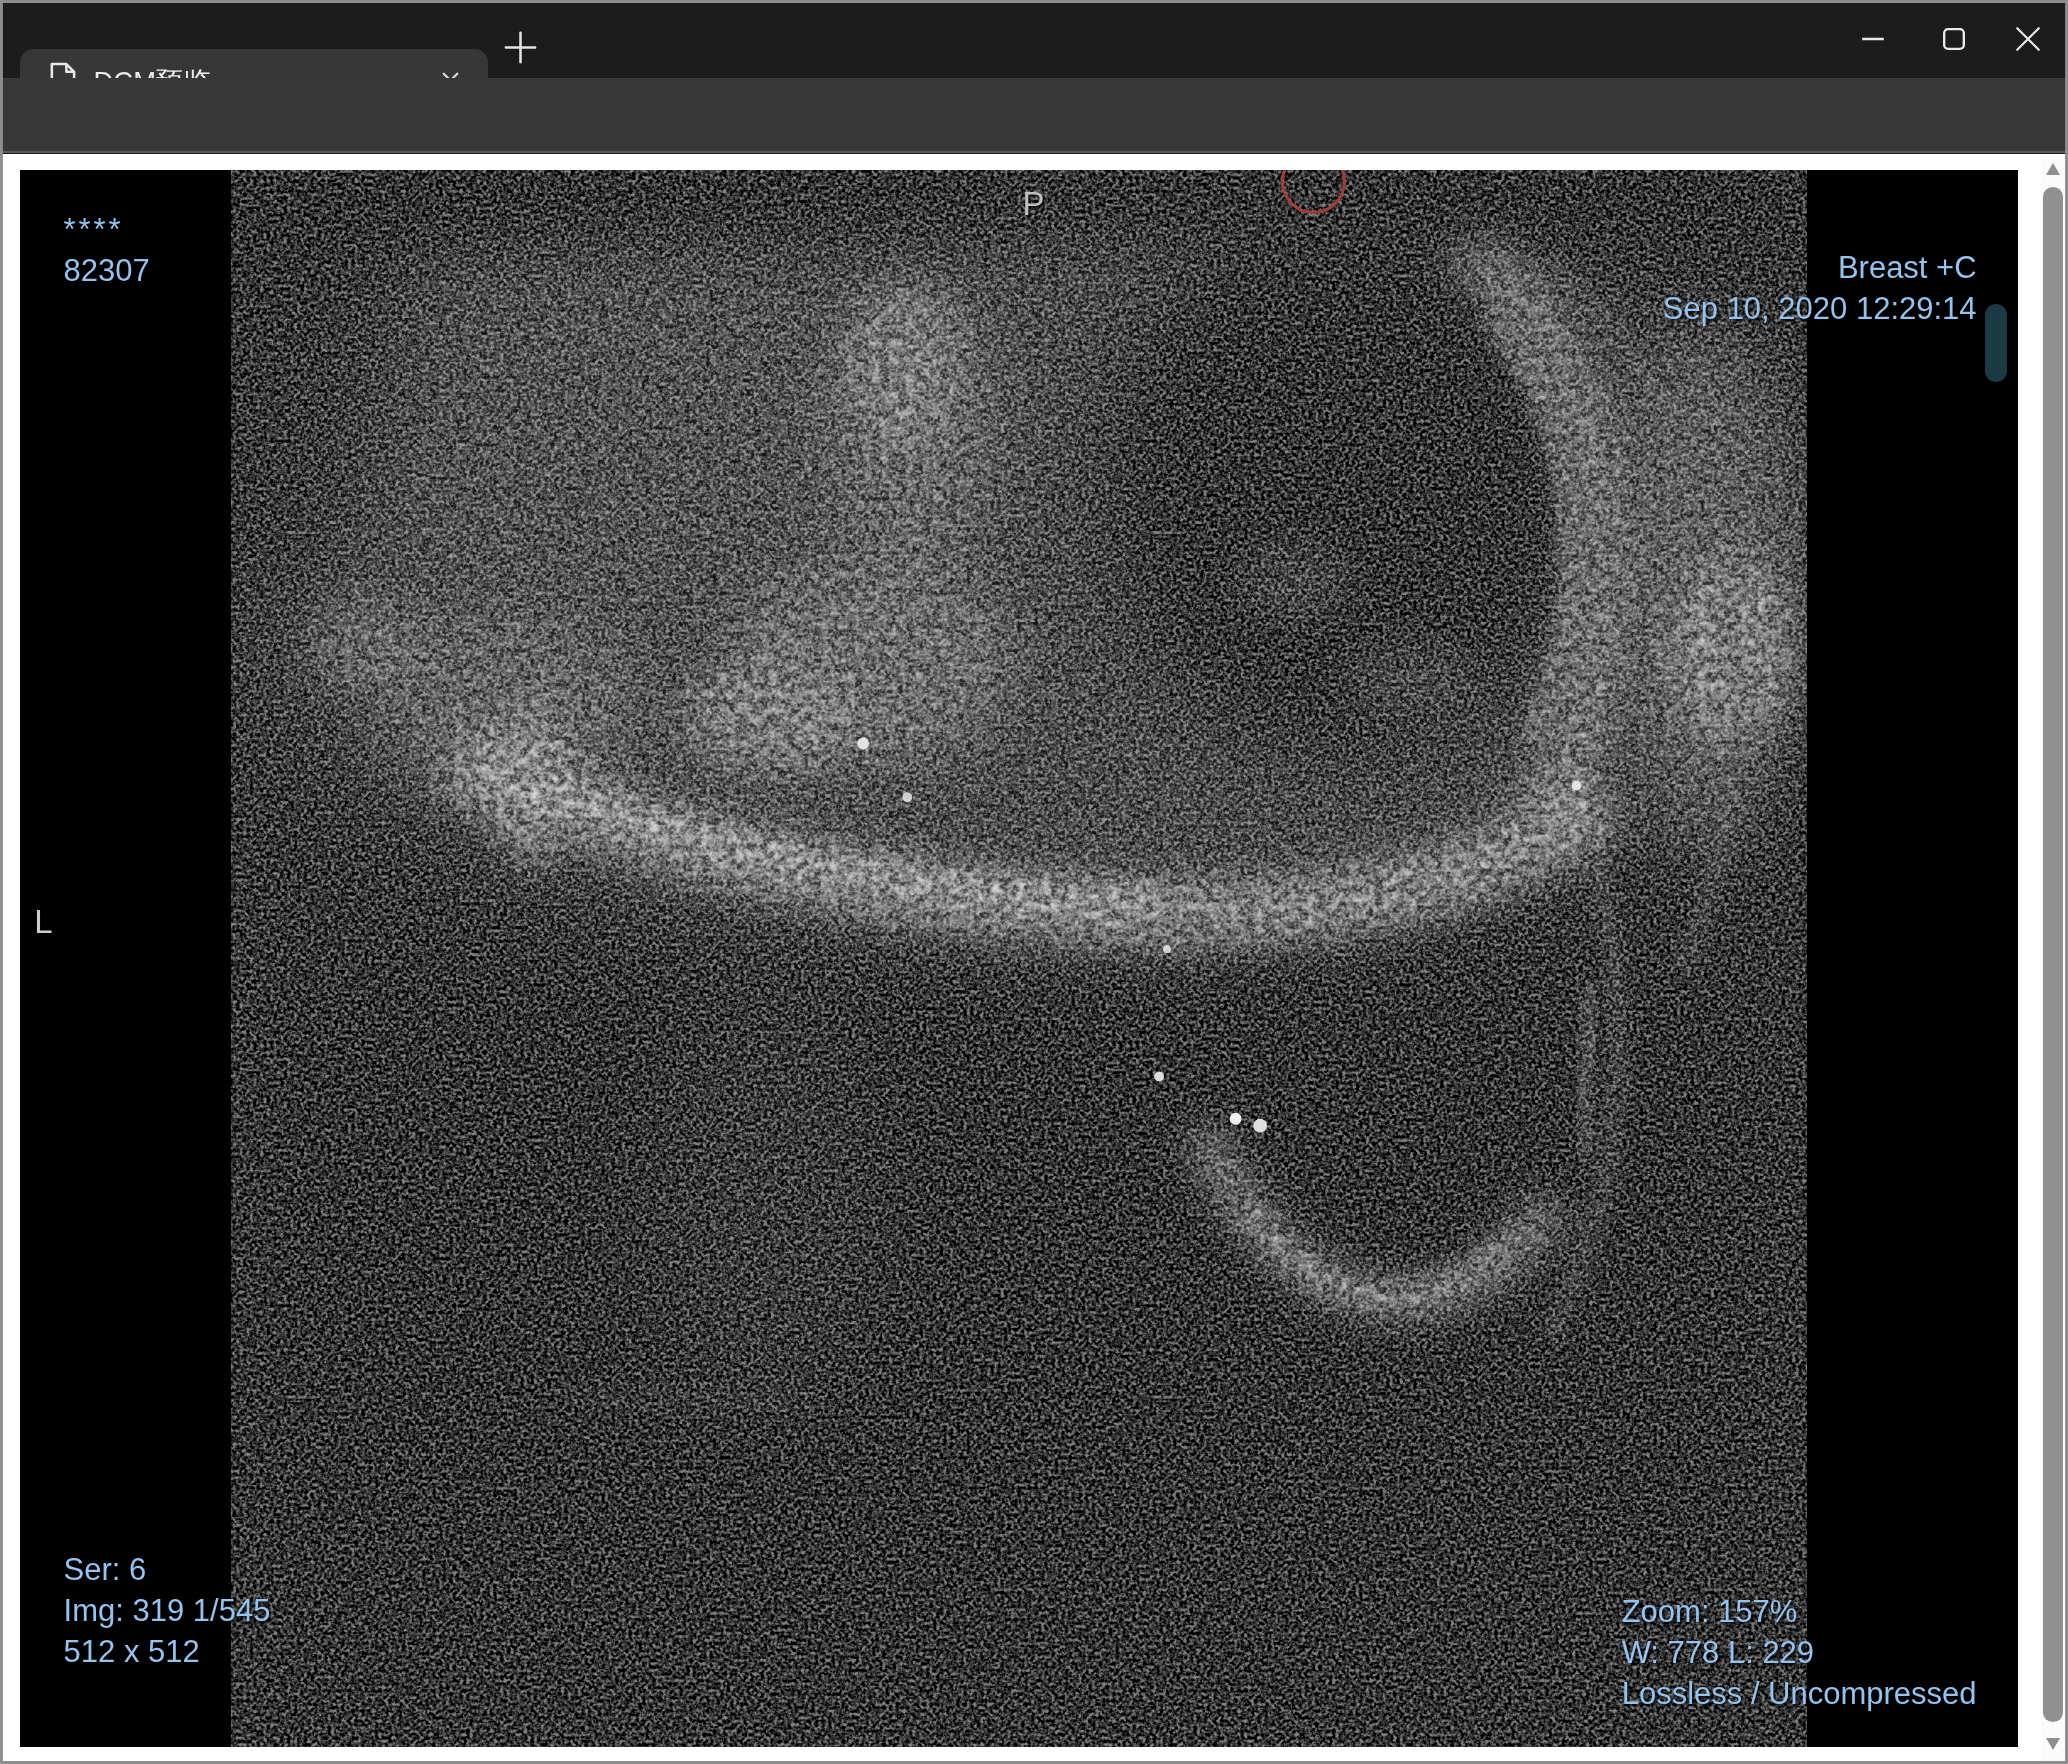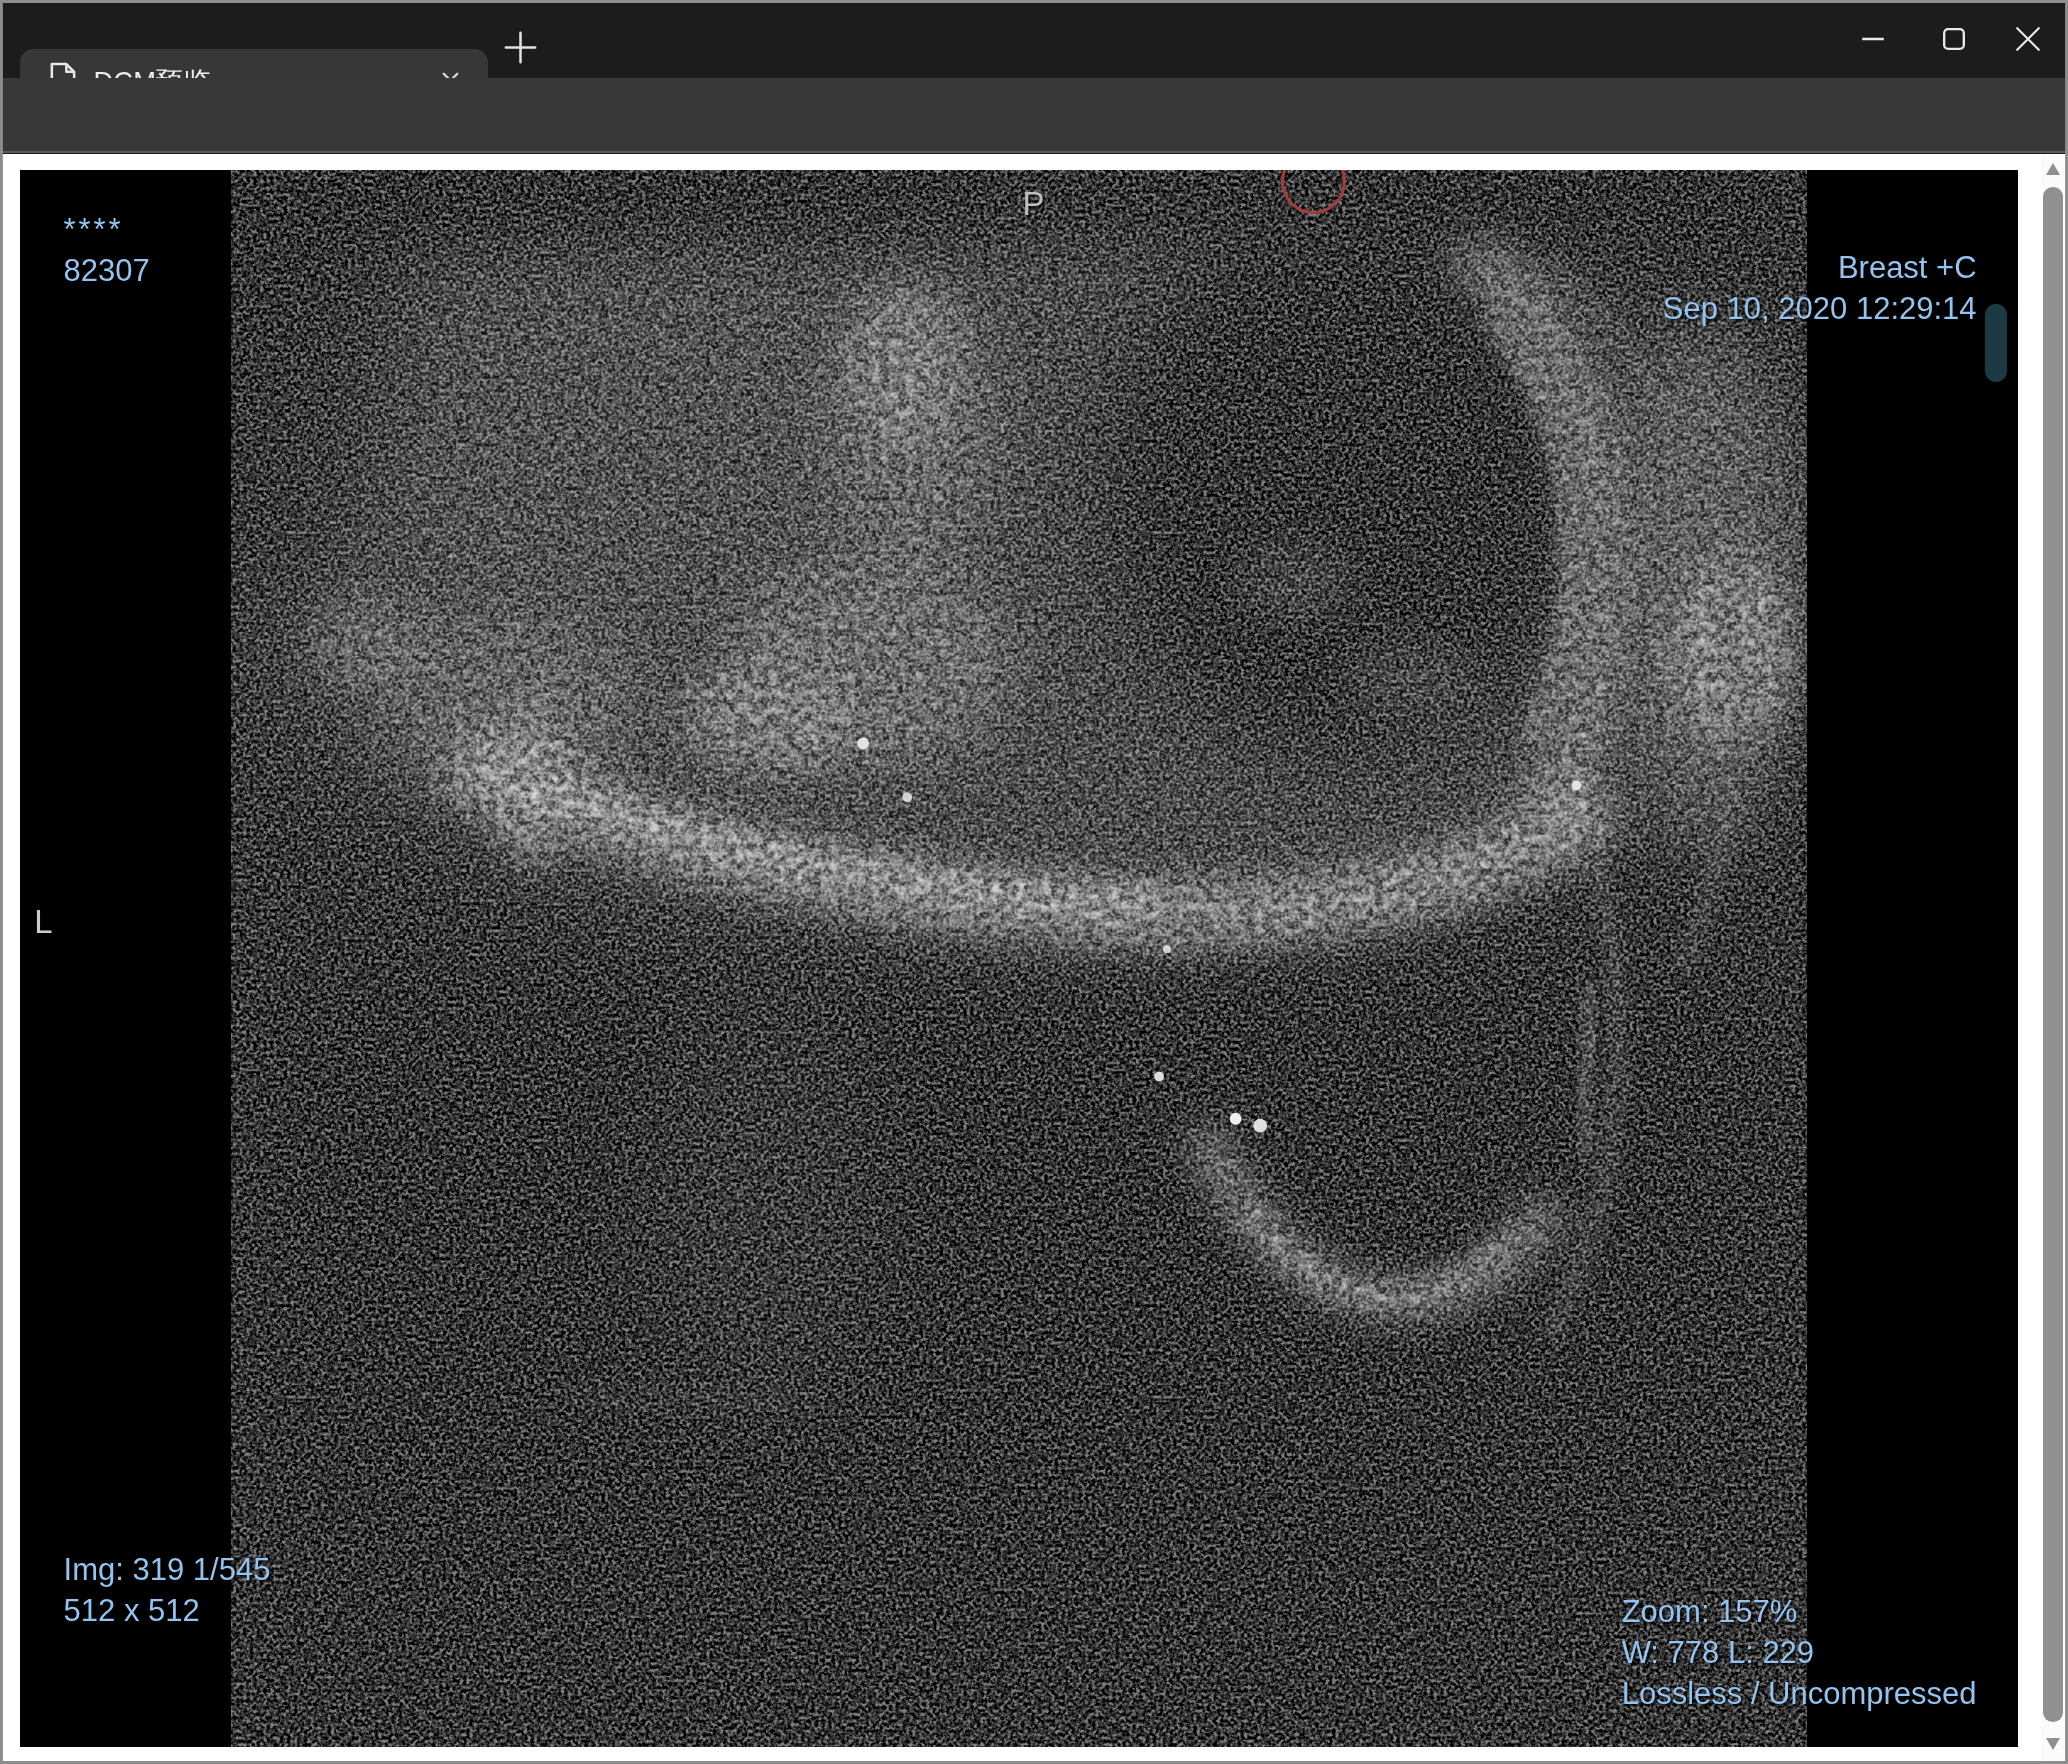--- a/index.html
+++ b/index.html
@@ -266,20 +266,21 @@
         <div class="stars">****</div>
         <div>82307</div>
       </div>
       <div class="ovl ovl-tr">
         <div>Breast +C</div>
         <div>Sep 10, 2020 12:29:14</div>
       </div>
       <div class="marker marker-p">P</div>
       <div class="marker marker-l">L</div>
       <div class="ovl ovl-bl">
+        <div>Ser: 6</div>
         <div>Img: 319 1/545</div>
         <div>512 x 512</div>
       </div>
       <div class="ovl ovl-br">
         <div>Zoom: 157%</div>
         <div>W: 778 L: 229</div>
         <div>Lossless / Uncompressed</div>
       </div>
 
       <div class="annot-circle"></div>

